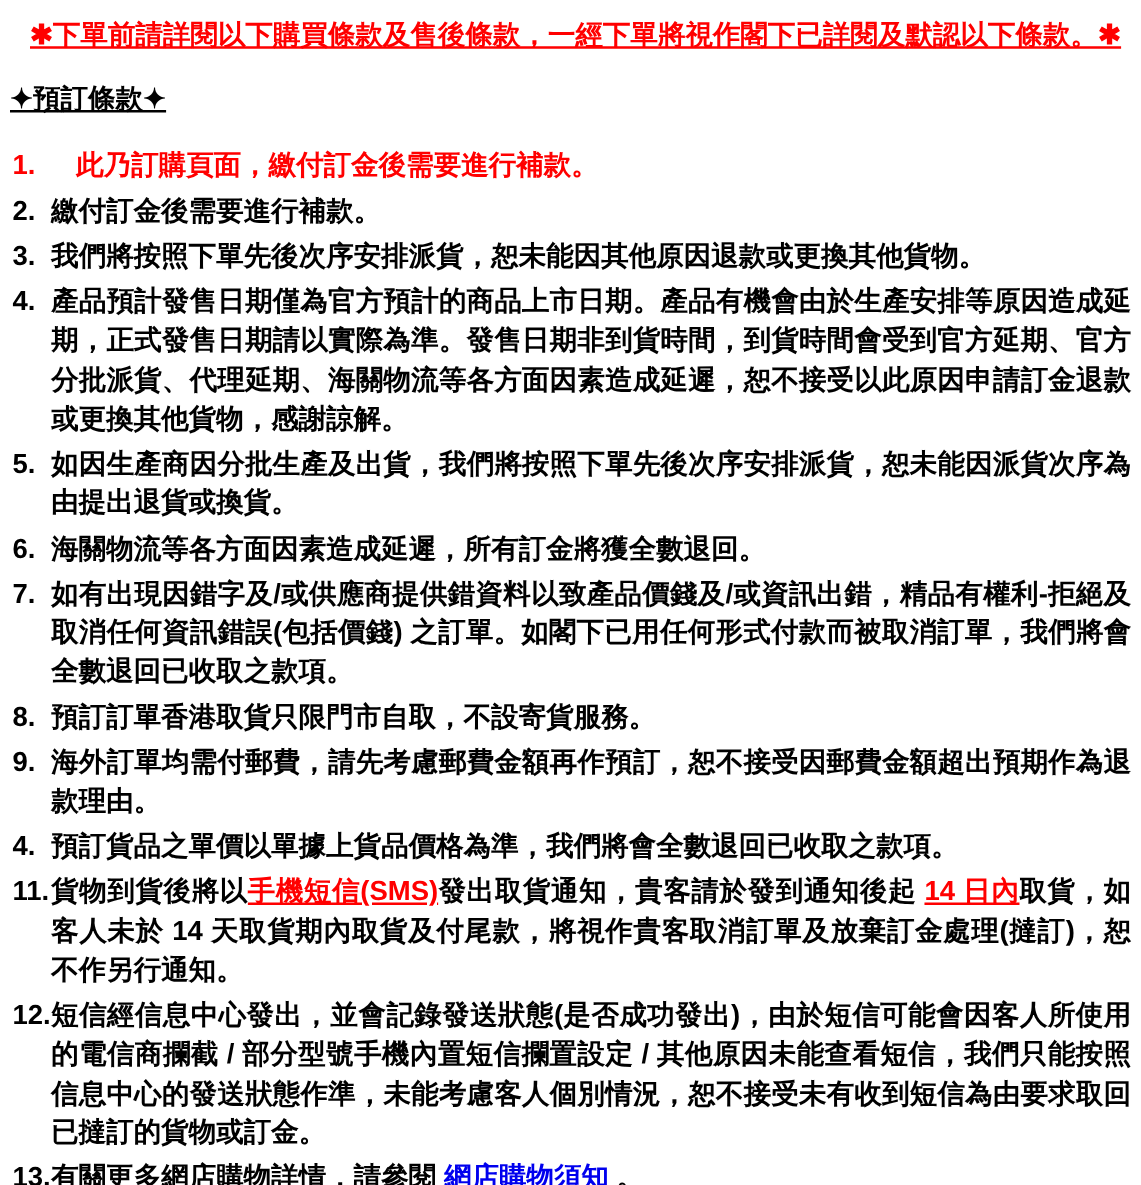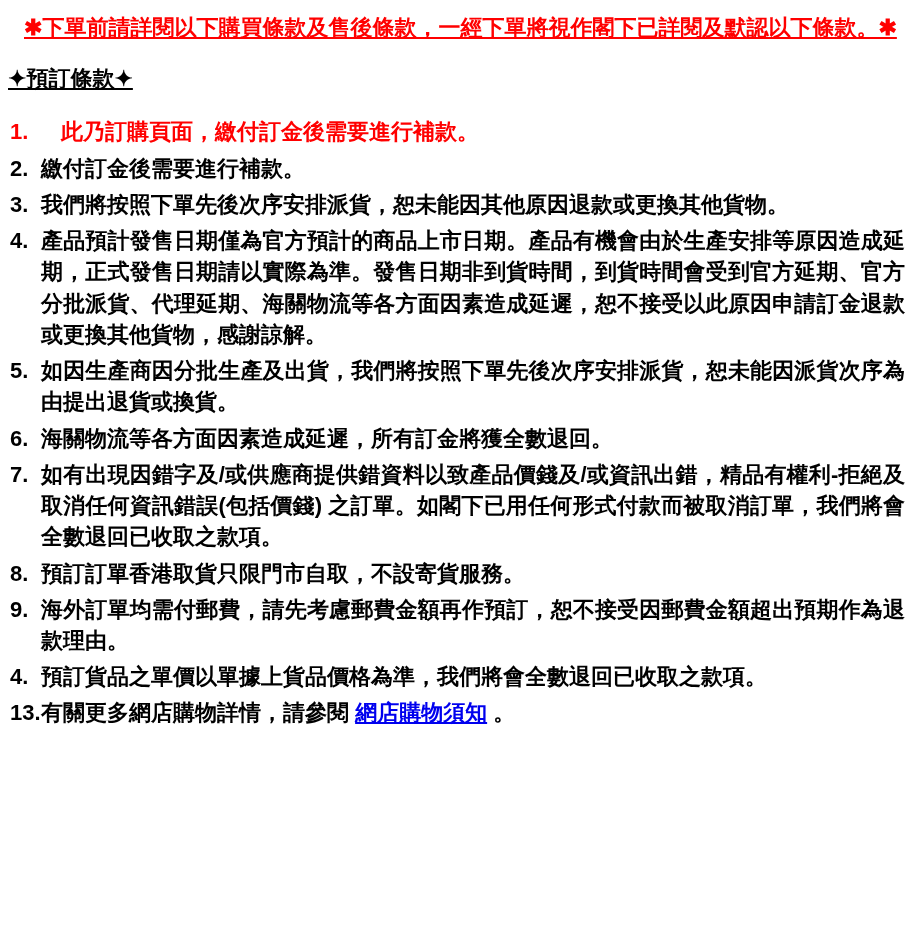--- a/index.html
+++ b/index.html
@@ -103,17 +103,25 @@
       </div>
       <div class="term">
         <div class="term-num">9.</div>
         <div class="term-body"><span class="seg-normal">海外訂單均需付郵費，請先考慮郵費金額再作預訂，恕不接受因郵費金額超出預期作為退款理由。</span></div>
       </div>
       <div class="term">
         <div class="term-num">4.</div>
         <div class="term-body"><span class="seg-normal">預訂貨品之單價以單據上貨品價格為準，我們將會全數退回已收取之款項。</span></div>
       </div>
       <div class="term">
+        <div class="term-num">11.</div>
+        <div class="term-body"><span class="seg-normal">貨物到貨後將以</span><span class="seg-red-underline">手機短信(SMS)</span><span class="seg-normal">發出取貨通知，貴客請於發到通知後起 </span><span class="seg-red-underline">14 日內</span><span class="seg-normal">取貨，如客人未於 14 天取貨期內取貨及付尾款，將視作貴客取消訂單及放棄訂金處理(撻訂)，恕不作另行通知。</span></div>
+      </div>
+      <div class="term">
+        <div class="term-num">12.</div>
+        <div class="term-body"><span class="seg-normal">短信經信息中心發出，並會記錄發送狀態(是否成功發出)，由於短信可能會因客人所使用的電信商攔截 / 部分型號手機內置短信攔置設定 / 其他原因未能查看短信，我們只能按照信息中心的發送狀態作準，未能考慮客人個別情況，恕不接受未有收到短信為由要求取回已撻訂的貨物或訂金。</span></div>
+      </div>
+      <div class="term">
         <div class="term-num">13.</div>
         <div class="term-body"><span class="seg-normal">有關更多網店購物詳情，請參閱 </span><a href="#" class="seg-link">網店購物須知</a><span class="seg-normal"> 。</span></div>
       </div>
     </div>
 </div>
 
 </body></html>

